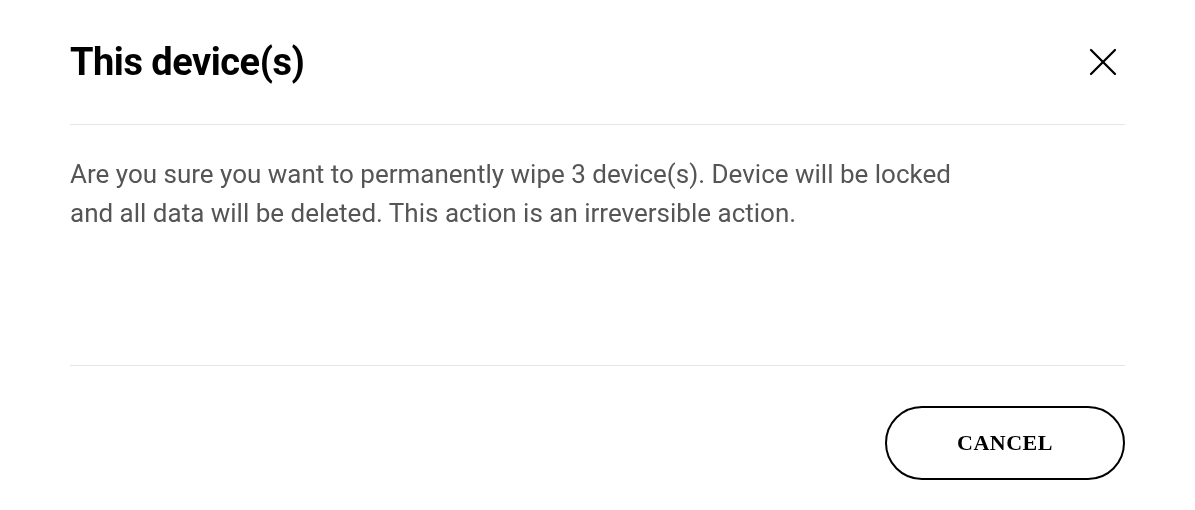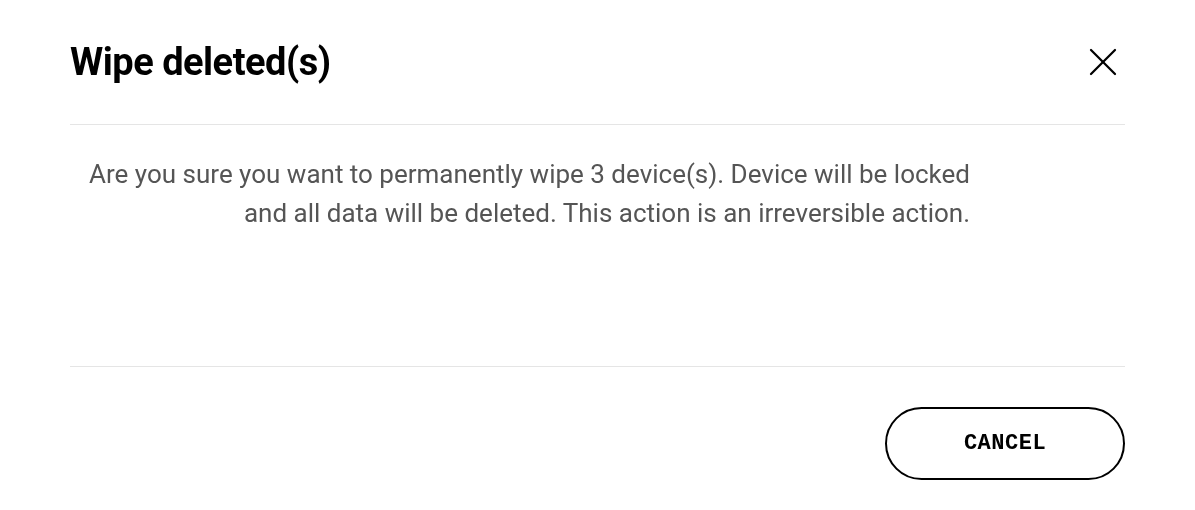--- a/index.html
+++ b/index.html
@@ -46,21 +46,20 @@
     }
     .close-btn svg {
       width: 36px;
       height: 36px;
     }
     .body {
       padding-top: 30px;
       flex: 1;
       border-bottom: 1px solid #e5e5e5;
       padding-bottom: 25px;
-      text-align: right;
     }
     .message {
       font-size: 26px;
       line-height: 1.5;
       color: #555;
       max-width: 900px;
     }
     .footer {
       padding-top: 40px;
       display: flex;
@@ -69,39 +68,39 @@
     }
     .btn {
       border-radius: 999px;
       font-size: 22px;
       font-weight: 600;
       letter-spacing: 0.5px;
       padding: 22px 50px;
       cursor: pointer;
       min-width: 240px;
       text-align: center;
-      font-family: Liberation Mono, monospace;
+      font-family: Liberation Serif, serif;
     }
     .btn-cancel {
       background: #ffffff;
       color: #000;
       border: 2px solid #000;
     }
     .btn-wipe {
       background: #f52727;
       color: #ffffff;
       border: 2px solid #f52727;
     }
   </style>
 </head>
 <body>
 
 <div class="dialog">
   <div class="header">
-    <h1 class="title">Wipe deleted(s)</h1>
+    <h1 class="title">This device(s)</h1>
     <button class="close-btn">
       <svg viewBox="0 0 24 24" fill="none" stroke="#000" stroke-width="1.5" stroke-linecap="round">
         <line x1="4" y1="4" x2="20" y2="20"></line>
         <line x1="20" y1="4" x2="4" y2="20"></line>
       </svg>
     </button>
   </div>
   <div class="body">
     <p class="message">Are you sure you want to permanently wipe 3 device(s). Device will be locked and all data will be deleted. This action is an irreversible action.</p>
   </div>

